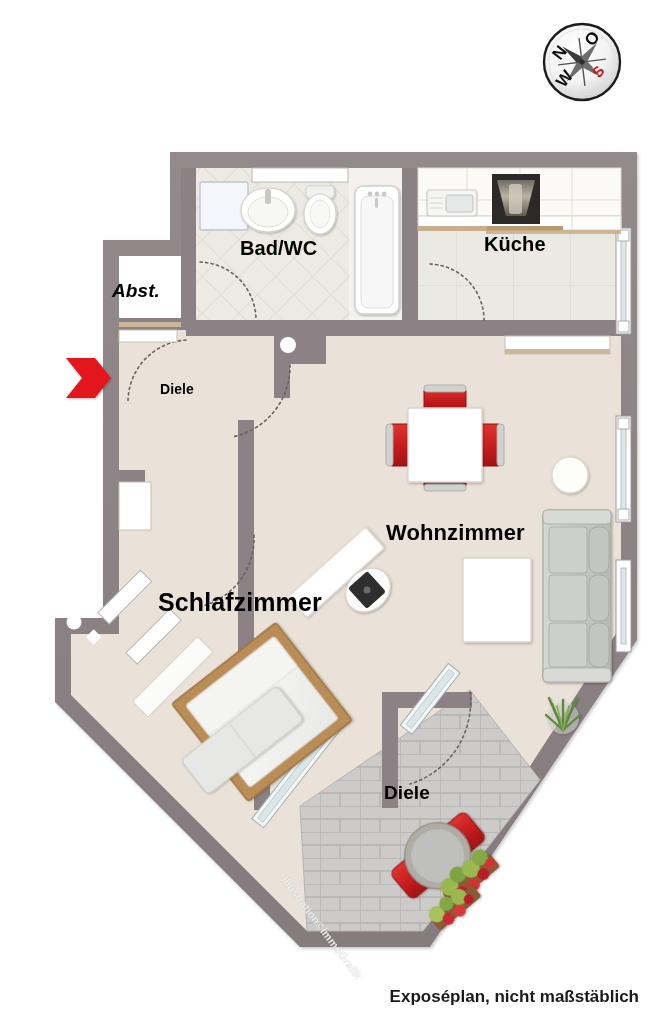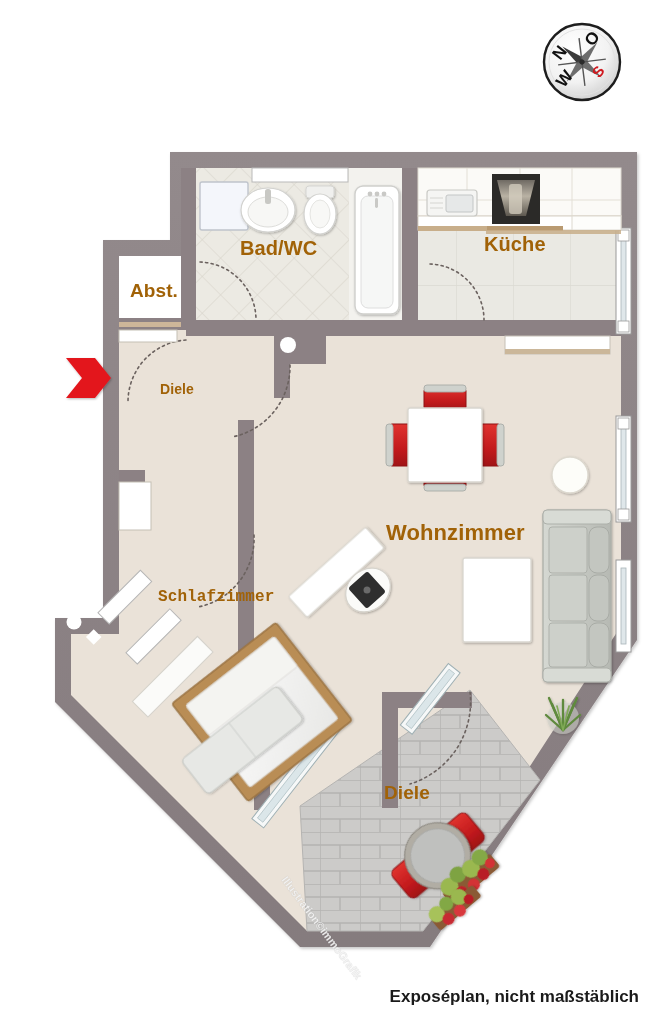--- a/index.html
+++ b/index.html
@@ -7,32 +7,32 @@
     width:653px;height:1024px;position:relative;overflow:hidden;
     font-family:"Liberation Sans","DejaVu Sans",sans-serif;
     background:#ffffff;
   }
   #stage{position:absolute;inset:0;width:653px;height:1024px;}
   svg#plan{position:absolute;left:0;top:0;width:653px;height:1024px;display:block;}
 
   .room-label{
     position:absolute;
     font-family:"Liberation Sans","DejaVu Sans",sans-serif;
-    color:#a16207;
+    color:#000000;
     font-weight:700;
     white-space:nowrap;
     letter-spacing:.1px;
     pointer-events:none;
   }
   .lbl-bad   {left:240px; top:237px; font-size:20px;}
   .lbl-kueche{left:484px; top:233px; font-size:20px;}
-  .lbl-abst  {left:130px; top:280px; font-size:19px;}
+  .lbl-abst  {left:112px; top:280px; font-size:19px;font-style:italic;}
   .lbl-diele {left:160px; top:381px; font-size:14px;}
   .lbl-wohn  {left:386px; top:520px; font-size:22px;}
-  .lbl-schlaf{left:158px; top:588px; font-size:16px;font-family:Liberation Mono, monospace;}
+  .lbl-schlaf{left:158px; top:588px; font-size:25px;}
   .lbl-loggia{left:384px; top:782px; font-size:19px;}
 
   #footer-note{
     position:absolute;right:14px;bottom:17px;
     font-size:17px;font-weight:700;color:#1a1a1a;
     font-family:"Liberation Sans","DejaVu Sans",sans-serif;
     white-space:nowrap;
   }
 
   #watermark{

